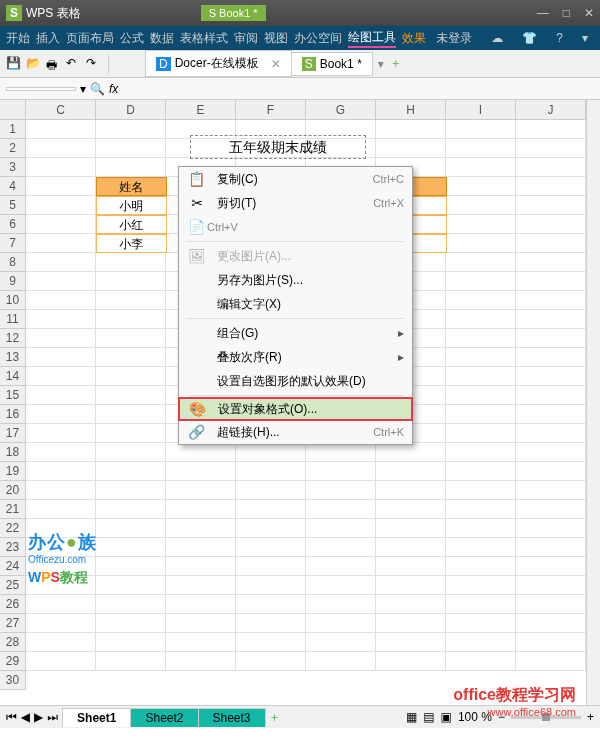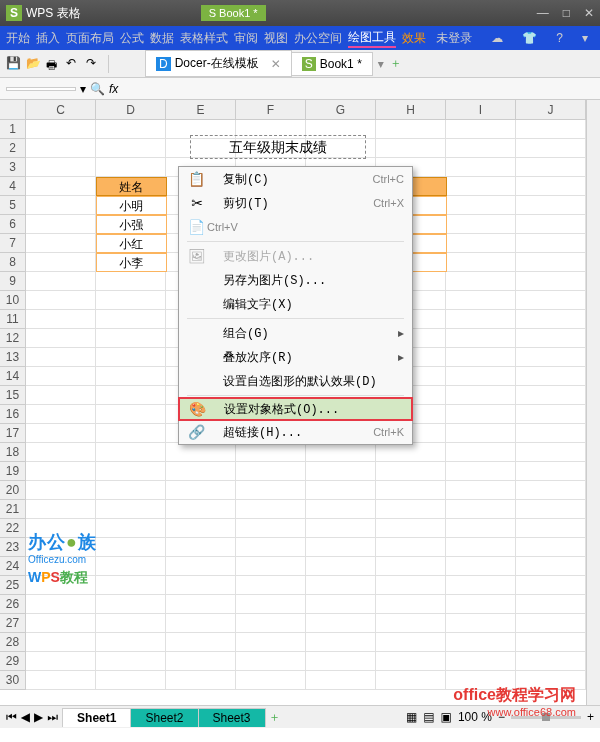--- a/index.html
+++ b/index.html
@@ -4,21 +4,21 @@
   <style>
     * { margin: 0; padding: 0; box-sizing: border-box; font-family: "Microsoft YaHei", sans-serif; }
     body { width: 600px; height: 742px; background: #fff; position: relative; overflow: hidden; font-size: 12px; }
     
     .title-bar { height: 26px; background: linear-gradient(#5a5a5a, #444); color: #fff; display: flex; align-items: center; padding: 0 6px; }
     .title-bar .logo { background: #7cb342; color: #fff; padding: 1px 4px; font-weight: bold; margin-right: 4px; }
     .title-bar .app-name { flex: 0 0 auto; }
     .title-bar .doc-tab { margin-left: 120px; background: #7cb342; padding: 2px 8px; font-size: 11px; }
     .win-controls { margin-left: auto; display: flex; gap: 14px; color: #ccc; }
     
-    .menu-bar { height: 24px; background: #1d4ed8; color: #ccc; display: flex; align-items: center; padding: 0 6px; font-size: 12px; }
+    .menu-bar { height: 24px; background: #0c4a6e; color: #ccc; display: flex; align-items: center; padding: 0 6px; font-size: 12px; }
     .menu-bar span { margin-right: 6px; cursor: pointer; }
     .menu-bar .active { color: #fff; border-bottom: 2px solid #ec4899; }
     .menu-bar .right-section { margin-left: auto; display: flex; gap: 13px; align-items: center; }
     
     .toolbar { height: 28px; background: #f0f0f0; border-bottom: 1px solid #ccc; display: flex; align-items: center; padding: 0 6px; gap: 4px; }
     .toolbar .icon { width: 16px; height: 16px; cursor: pointer; }
     .toolbar .sep { width: 1px; height: 18px; background: #ccc; margin: 0 2px; }
     .toolbar .doc-tab-area { margin-left: 30px; display: flex; align-items: center; }
     .toolbar .tab { padding: 4px 10px; border: 1px solid #ccc; background: #fff; margin-right: -1px; display: flex; align-items: center; gap: 4px; }
     .toolbar .tab .close { margin-left: 8px; color: #999; }
@@ -43,21 +43,21 @@
     .cell-orange { background: #fbb45e; border: 1px solid #d68910; }
     .cell-data { border: 1px solid #fbb45e; }
     
     .textbox { position: absolute; top: 23px; left: 190px; width: 176px; height: 24px; border: 1px dashed #888; text-align: center; line-height: 22px; font-size: 14px; margin-top: 12px; }
     
     .scroll-v { position: absolute; right: 0; top: 0; bottom: 0; width: 14px; background: #f0f0f0; border-left: 1px solid #ccc; }
     
     .context-menu { position: absolute; top: 166px; left: 178px; width: 235px; background: #f8f8f8; border: 1px solid #a0a0a0; box-shadow: 3px 3px 6px rgba(0,0,0,0.3); z-index: 100; }
     .context-menu .item { display: flex; align-items: center; padding: 4px 8px; height: 24px; cursor: pointer; }
     .context-menu .item .icon { width: 20px; text-align: center; font-size: 14px; }
-    .context-menu .item .label { flex: 1; margin-left: 16px; font-family: Liberation Mono, monospace; }
+    .context-menu .item .label { flex: 1; margin-left: 10px; }
     .context-menu .item .shortcut { color: #888; font-size: 11px; }
     .context-menu .item .arrow { color: #555; }
     .context-menu .sep-line { height: 1px; background: #ddd; margin: 2px 8px; }
     .context-menu .item.disabled { color: #aaa; }
     .context-menu .item.highlighted { background: #d4e8c4; border: 2px solid #e63946; margin: -1px; z-index: 2; position: relative; }
     
     .watermark { position: absolute; top: 430px; left: 28px; }
     .watermark .line1 { color: #1e88e5; font-weight: bold; font-size: 18px; letter-spacing: 1px; }
     .watermark .line1 .dot { color: #7cb342; }
     .watermark .line2 { font-size: 10px; color: #1e88e5; }
@@ -236,30 +236,20 @@
         <div class="grid-cell cell-data">小明</div>
         <div class="grid-cell"></div>
         <div class="grid-cell"></div>
         <div class="grid-cell"></div>
         <div class="grid-cell cell-data"></div>
         <div class="grid-cell"></div>
         <div class="grid-cell"></div>
       </div>
       <div class="grid-row">
         <div class="grid-cell"></div>
-        <div class="grid-cell cell-data">小强</div>
-        <div class="grid-cell"></div>
-        <div class="grid-cell"></div>
-        <div class="grid-cell"></div>
-        <div class="grid-cell cell-data"></div>
-        <div class="grid-cell"></div>
-        <div class="grid-cell"></div>
-      </div>
-      <div class="grid-row">
-        <div class="grid-cell"></div>
         <div class="grid-cell cell-data">小红</div>
         <div class="grid-cell"></div>
         <div class="grid-cell"></div>
         <div class="grid-cell"></div>
         <div class="grid-cell cell-data"></div>
         <div class="grid-cell"></div>
         <div class="grid-cell"></div>
       </div>
       <div class="grid-row">
         <div class="grid-cell"></div>

